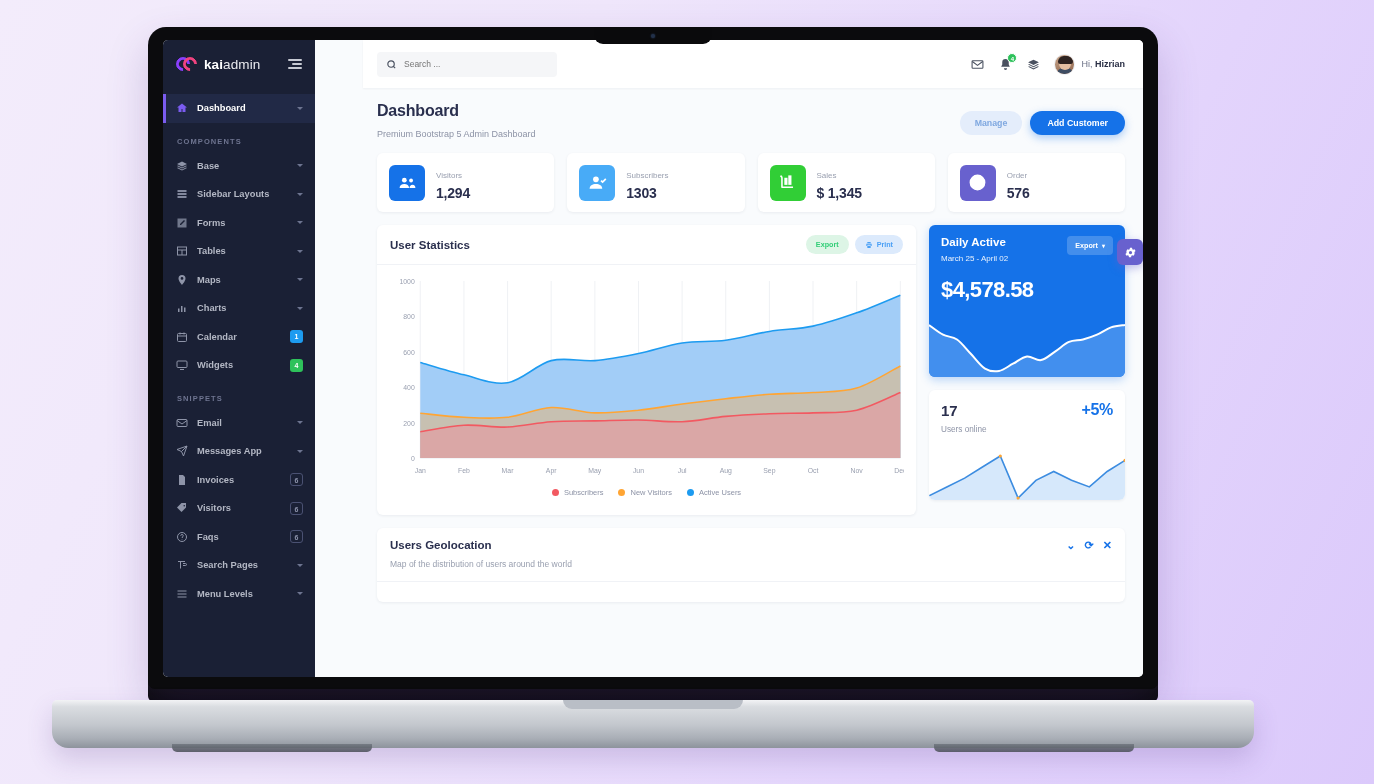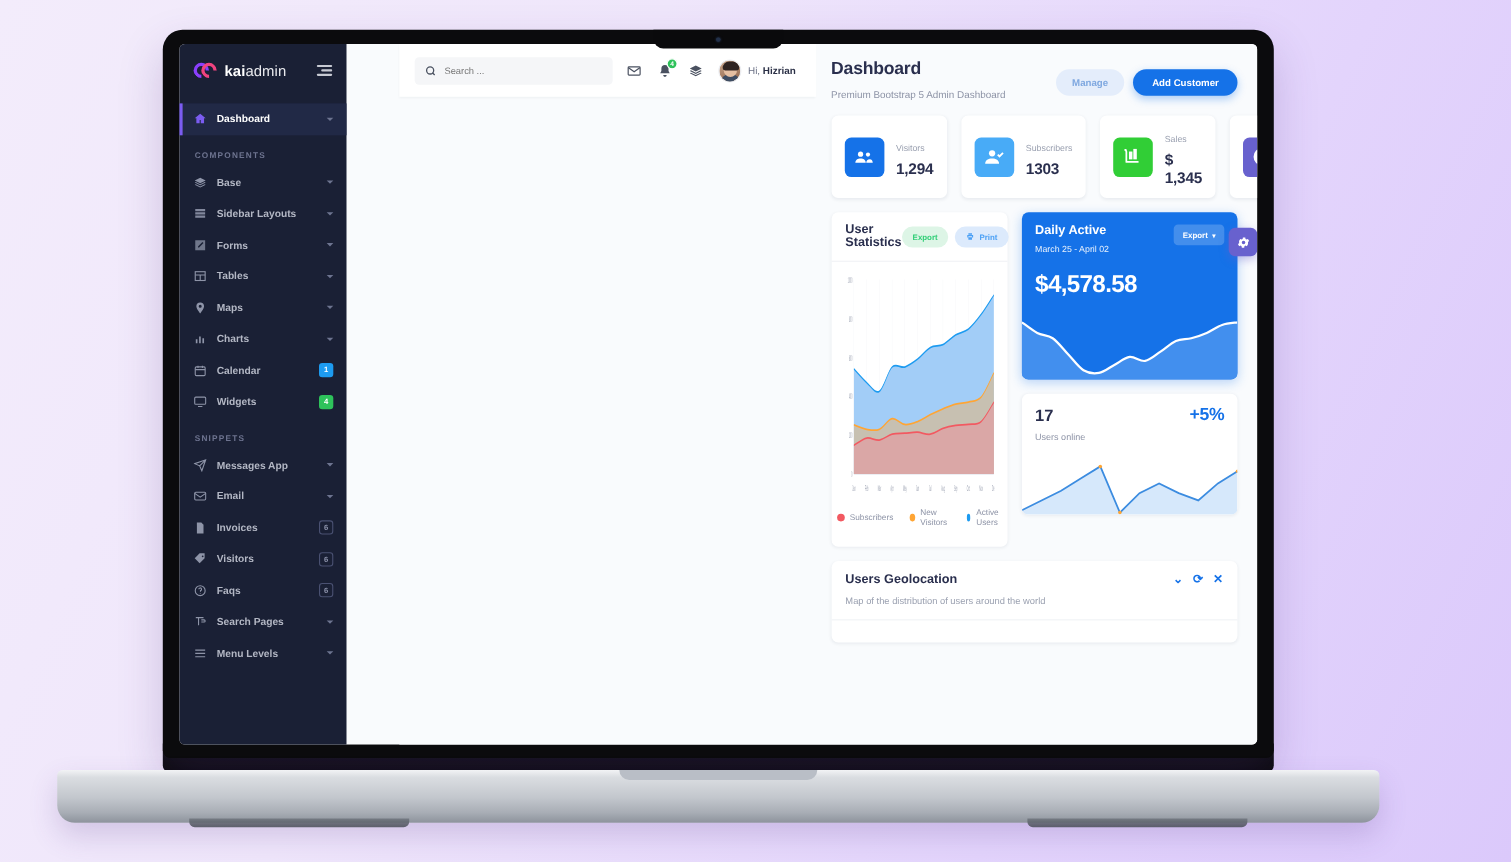--- a/index.html
+++ b/index.html
@@ -105,21 +105,21 @@
   .caret-g { width:0;height:0;border-left:3px solid transparent;border-right:3px solid transparent;border-top:3.5px solid #6d7490; }
   .badge {
     font-size: 7px; font-weight: 700; min-width: 13px; height: 13px; line-height: 13px;
     text-align: center; border-radius: 3px; padding: 0 3px; color: #fff;
   }
   .badge.blue { background: #1d9bf0; }
   .badge.green { background: #2ec25b; }
   .badge.out { background: transparent; border: 1px solid #4a5172; color: #8d93ab; border-radius: 3px; }
 
   
-  .main { flex: 1; display: flex; flex-direction: row; background: #f9fbfd; min-width: 0; }
+  .main { flex: 1; display: flex; flex-direction: column; background: #f9fbfd; min-width: 0; }
   .topbar {
     height: 48px; background: #fff; display: flex; align-items: center;
     padding: 0 18px 0 14px; gap: 12px; box-shadow: 0 1px 2px rgba(20,30,60,.05);
   }
   .search {
     width: 180px; height: 25px; background: #f5f6f8; border-radius: 4px;
     display: flex; align-items: center; gap: 7px; padding: 0 9px;
   }
   .search svg { width: 11px; height: 11px; flex: 0 0 11px; }
   .search input {
@@ -340,34 +340,34 @@
                 </span>
               <span class="lbl">Widgets</span>
               <span class="badge green">4</span>
             </div>
 
             <div class="nav-sec">SNIPPETS</div>
 
             <div class="nav-item">
               <span class="ico">
                   <svg viewBox="0 0 24 24" fill="none" stroke="#8e94a8" stroke-width="2">
-                    <path d="M22 2 11 13M22 2l-7 20-4-9-9-4z"></path>
-                  </svg>
-                </span>
-              <span class="lbl">Messages App</span>
-              <span class="caret-g"></span>
-            </div>
-            <div class="nav-item">
-              <span class="ico">
-                  <svg viewBox="0 0 24 24" fill="none" stroke="#8e94a8" stroke-width="2">
                     <rect x="2" y="5" width="20" height="14" rx="2"></rect>
                     <path d="m2 7 10 7 10-7"></path>
                   </svg>
                 </span>
               <span class="lbl">Email</span>
+              <span class="caret-g"></span>
+            </div>
+            <div class="nav-item">
+              <span class="ico">
+                  <svg viewBox="0 0 24 24" fill="none" stroke="#8e94a8" stroke-width="2">
+                    <path d="M22 2 11 13M22 2l-7 20-4-9-9-4z"></path>
+                  </svg>
+                </span>
+              <span class="lbl">Messages App</span>
               <span class="caret-g"></span>
             </div>
             <div class="nav-item">
               <span class="ico">
                   <svg viewBox="0 0 24 24" fill="#8e94a8">
                     <path d="M6 2h8l4 4v16H6z"></path>
                   </svg>
                 </span>
               <span class="lbl">Invoices</span>
               <span class="badge out">6</span>

